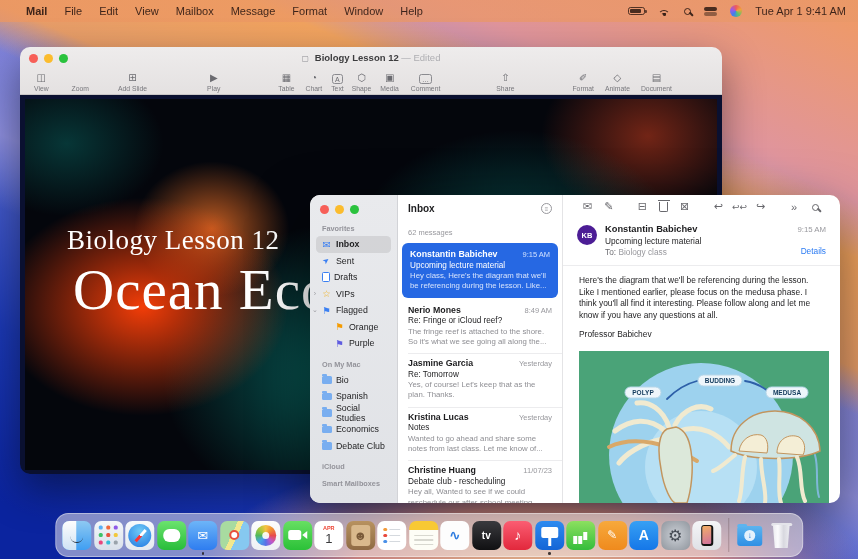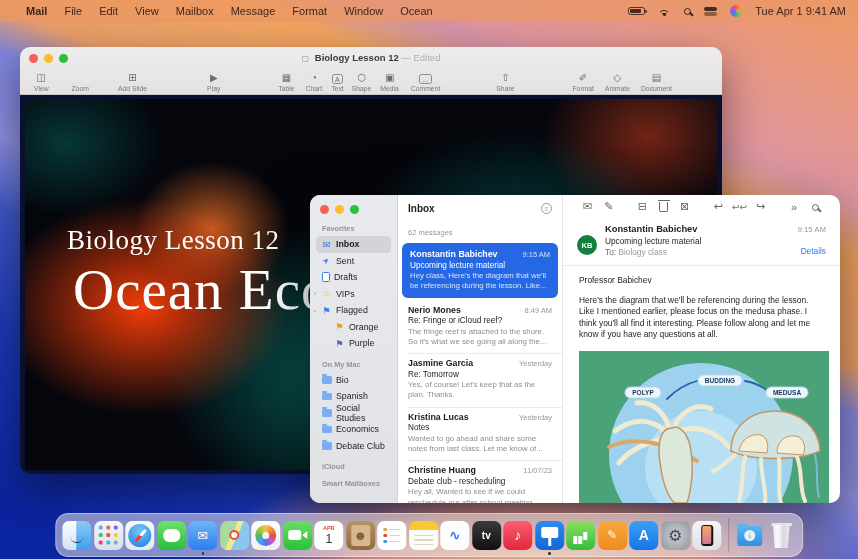--- a/index.html
+++ b/index.html
@@ -103,22 +103,22 @@
   .msg-row.selected .msg-time{color:#cfe0ff;}
   .msg-row.selected .msg-preview{color:#d6e3fc;}
   
   .mail-detail{flex:1;display:flex;flex-direction:column;overflow:hidden;}
   .det-toolbar{display:flex;align-items:center;height:28px;padding:0 14px;gap:0;color:#68686d;}
   .dt{font-size:11px;width:24px;text-align:center;}
   .dt.small{font-size:9px;}
   .dt .lens{border-color:#68686d;} .dt .lens::after{background:#68686d;}
   .dt-sp{width:14px;}
   .det-head{display:flex;padding:6px 14px 8px;border-bottom:1px solid #ececee;}
-  .avatar{width:20px;height:20px;border-radius:50%;background:#15803d;color:#fff;font-size:7.5px;font-weight:bold;
-    display:flex;align-items:center;justify-content:center;flex:none;margin-top:11px;}
+  .avatar{width:20px;height:20px;border-radius:50%;background:#4c1d95;color:#fff;font-size:7.5px;font-weight:bold;
+    display:flex;align-items:center;justify-content:center;flex:none;margin-top:1px;}
   .dh-mid{margin-left:8px;flex:1;}
   .dh-sender{font-size:9.3px;font-weight:bold;color:#1d1d1f;}
   .dh-subject{font-size:8.3px;color:#1d1d1f;margin-top:1.5px;}
   .dh-to{font-size:8.3px;color:#98989d;margin-top:1.5px;}
   .dh-to b{color:#6e6e73;font-weight:normal;}
   .dh-right{text-align:right;flex:none;}
   .dh-time{font-size:7.8px;color:#98989d;margin-top:1px;}
   .dh-details{font-size:8.3px;color:#2b7bf3;font-weight:normal;margin-top:12px;}
   .det-body{padding:9px 16px 0;}
   .det-body p{margin:0 0 8px;font-size:8.4px;color:#242426;line-height:1.38;max-width:268px;}
@@ -197,21 +197,21 @@
   .tglyph{position:relative;display:inline-block;width:9px;height:10px;border:1.2px solid #68686d;border-top:none;border-radius:0 0 2px 2px;margin-top:3px;}
   .tglyph::before{content:"";position:absolute;top:-2.5px;left:-2.5px;width:12px;height:1.4px;background:#68686d;}
 </style>
 </head>
 <body>
 
 <div class="screen">
 
   <div class="menubar">
     <span class="apple"></span>
-    <span id="menu-items"><span class="menu-item app">Mail</span><span class="menu-item">File</span><span class="menu-item">Edit</span><span class="menu-item">View</span><span class="menu-item">Mailbox</span><span class="menu-item">Message</span><span class="menu-item">Format</span><span class="menu-item">Window</span><span class="menu-item">Ocean</span></span>
+    <span id="menu-items"><span class="menu-item app">Mail</span><span class="menu-item">File</span><span class="menu-item">Edit</span><span class="menu-item">View</span><span class="menu-item">Mailbox</span><span class="menu-item">Message</span><span class="menu-item">Format</span><span class="menu-item">Window</span><span class="menu-item">Help</span></span>
     <span class="mb-right">
       <span class="batt"></span>
       <span class="wifi">
           <i class="w1"></i>
           <i class="w2"></i>
           <i class="w3"></i>
         </span>
       <span class="lens"></span>
       <span class="cc"></span>
       <span class="siri"></span>
@@ -437,22 +437,22 @@
           <div class="dh-sender">Konstantin Babichev</div>
           <div class="dh-subject">Upcoming lecture material</div>
           <div class="dh-to"><b>To:</b> <span>Biology class</span></div>
         </div>
         <div class="dh-right">
           <div class="dh-time">9:15 AM</div>
           <div class="dh-details">Details</div>
         </div>
       </div>
       <div class="det-body" id="det-body">
+          <p>Here's the diagram that we'll be referencing during the lesson. Like I mentioned earlier, please focus on the medusa phase. I think you'll all find it interesting. Please follow along and let me know if you have any questions at all.</p>
           <p>Professor Babichev</p>
-          <p>Here's the diagram that we'll be referencing during the lesson. Like I mentioned earlier, please focus on the medusa phase. I think you'll all find it interesting. Please follow along and let me know if you have any questions at all.</p>
         </div>
 
       <svg class="det-diagram" viewBox="0 0 250 152" xmlns="http://www.w3.org/2000/svg">
         <rect x="0" y="0" width="250" height="152" fill="#4aa378"></rect>
         <circle cx="122" cy="104" r="92" fill="#9dd2ee"></circle>
         <circle cx="122" cy="116" r="56" fill="#b7e0f4"></circle>
 
         <g stroke="#f0ead0" stroke-width="5" fill="none" stroke-linecap="round">
           <path d="M86,80 C70,66 52,68 36,80"></path>
           <path d="M90,76 C84,58 70,50 58,52"></path>

